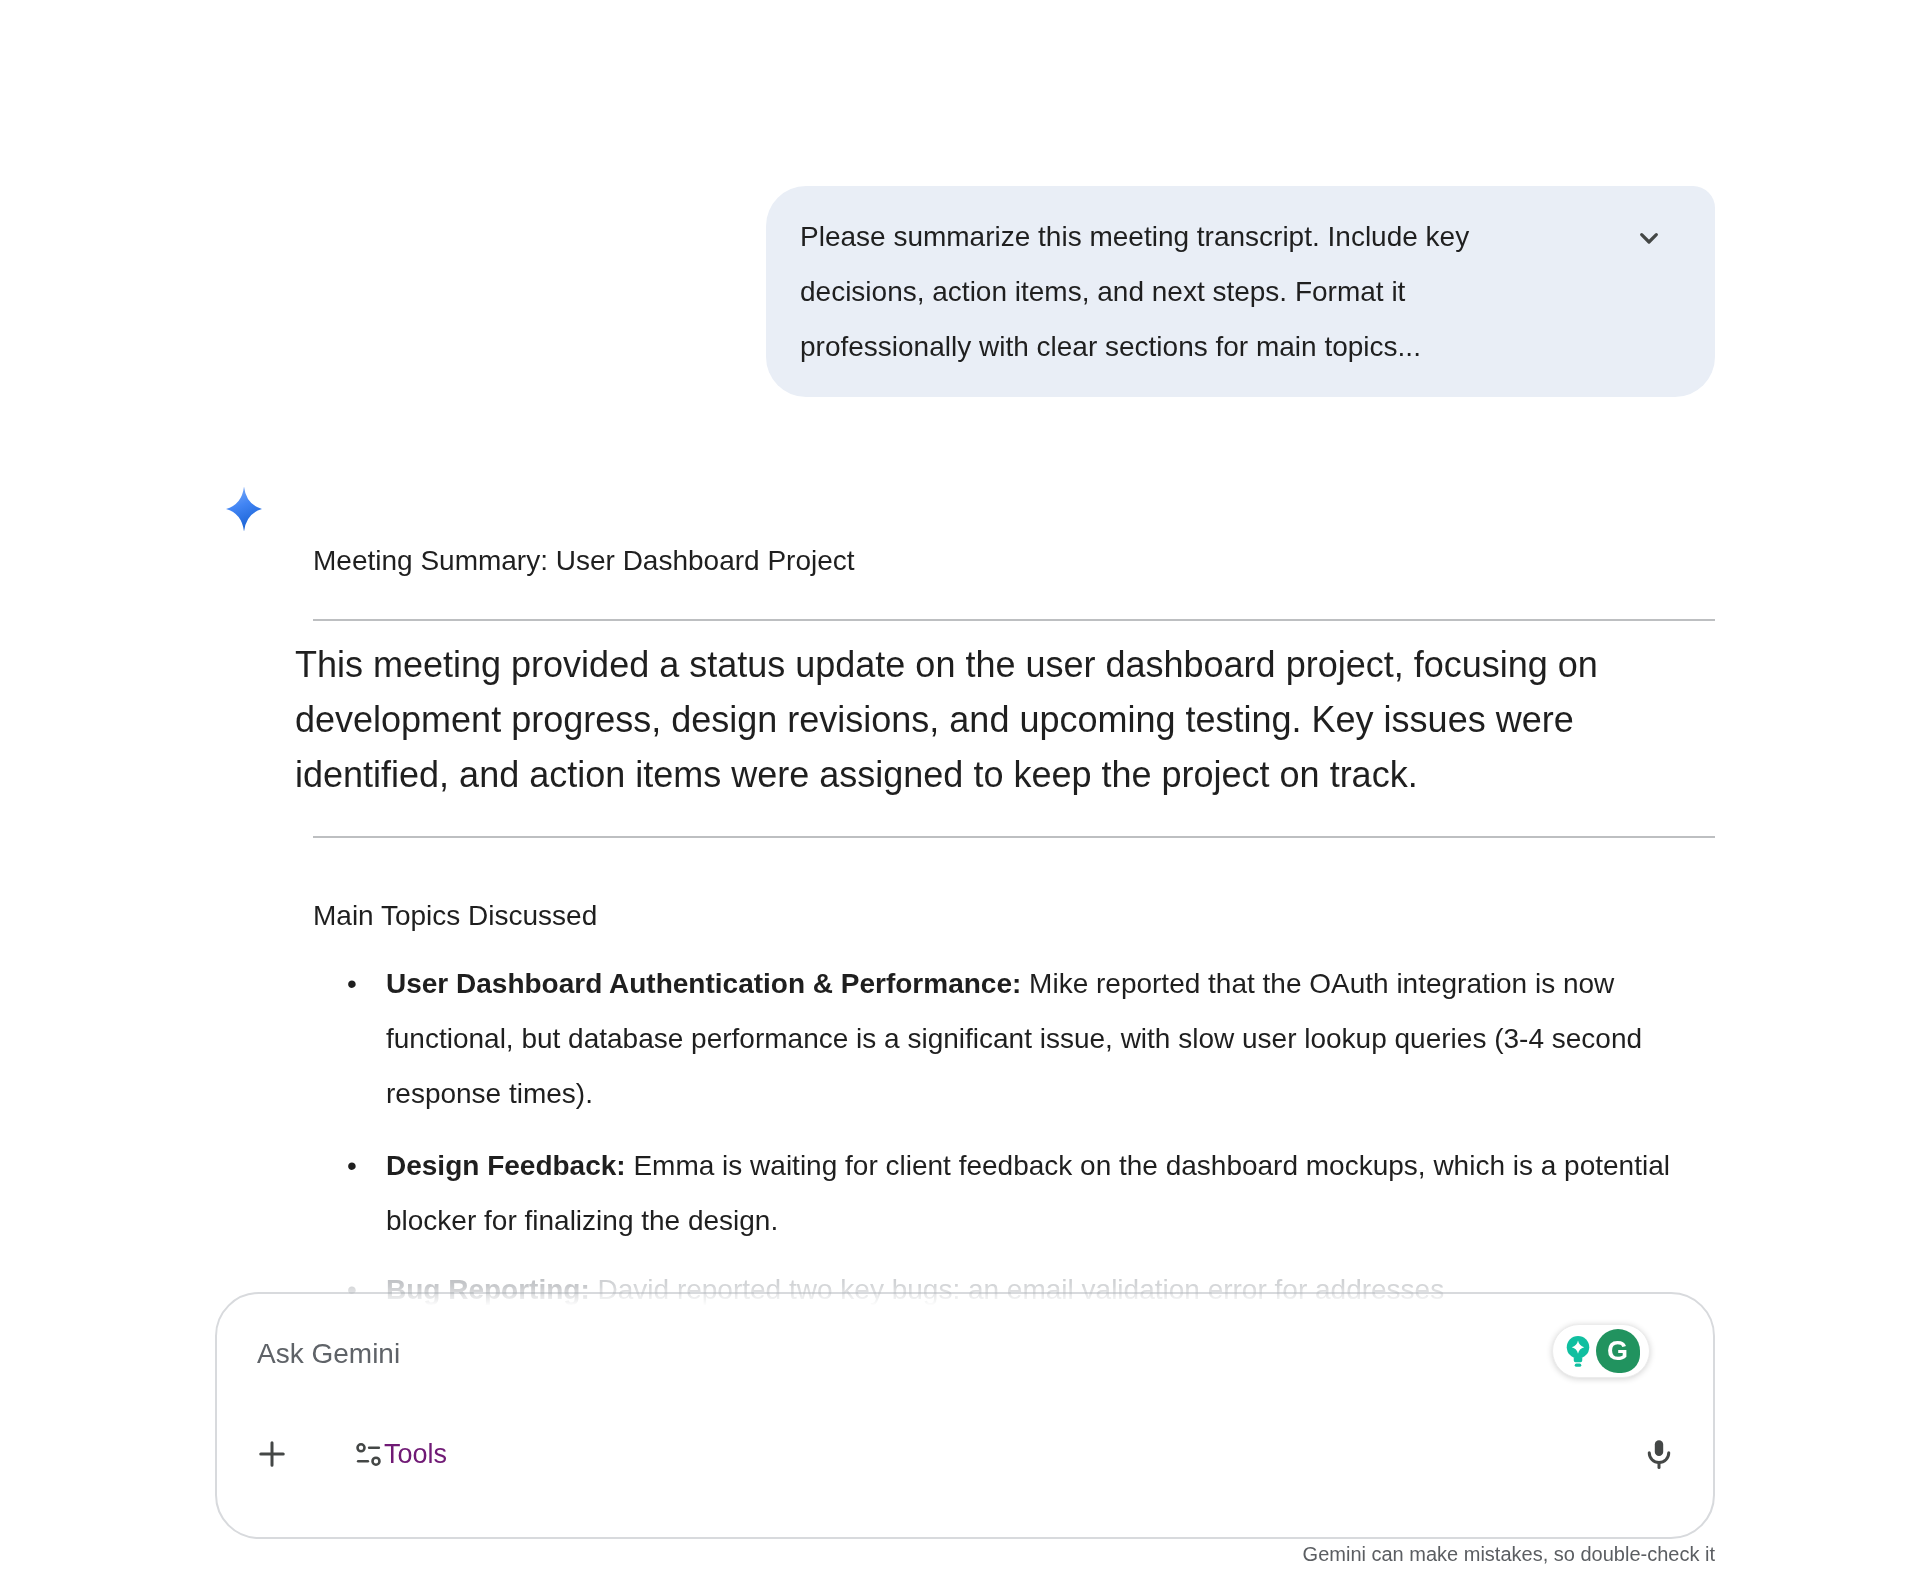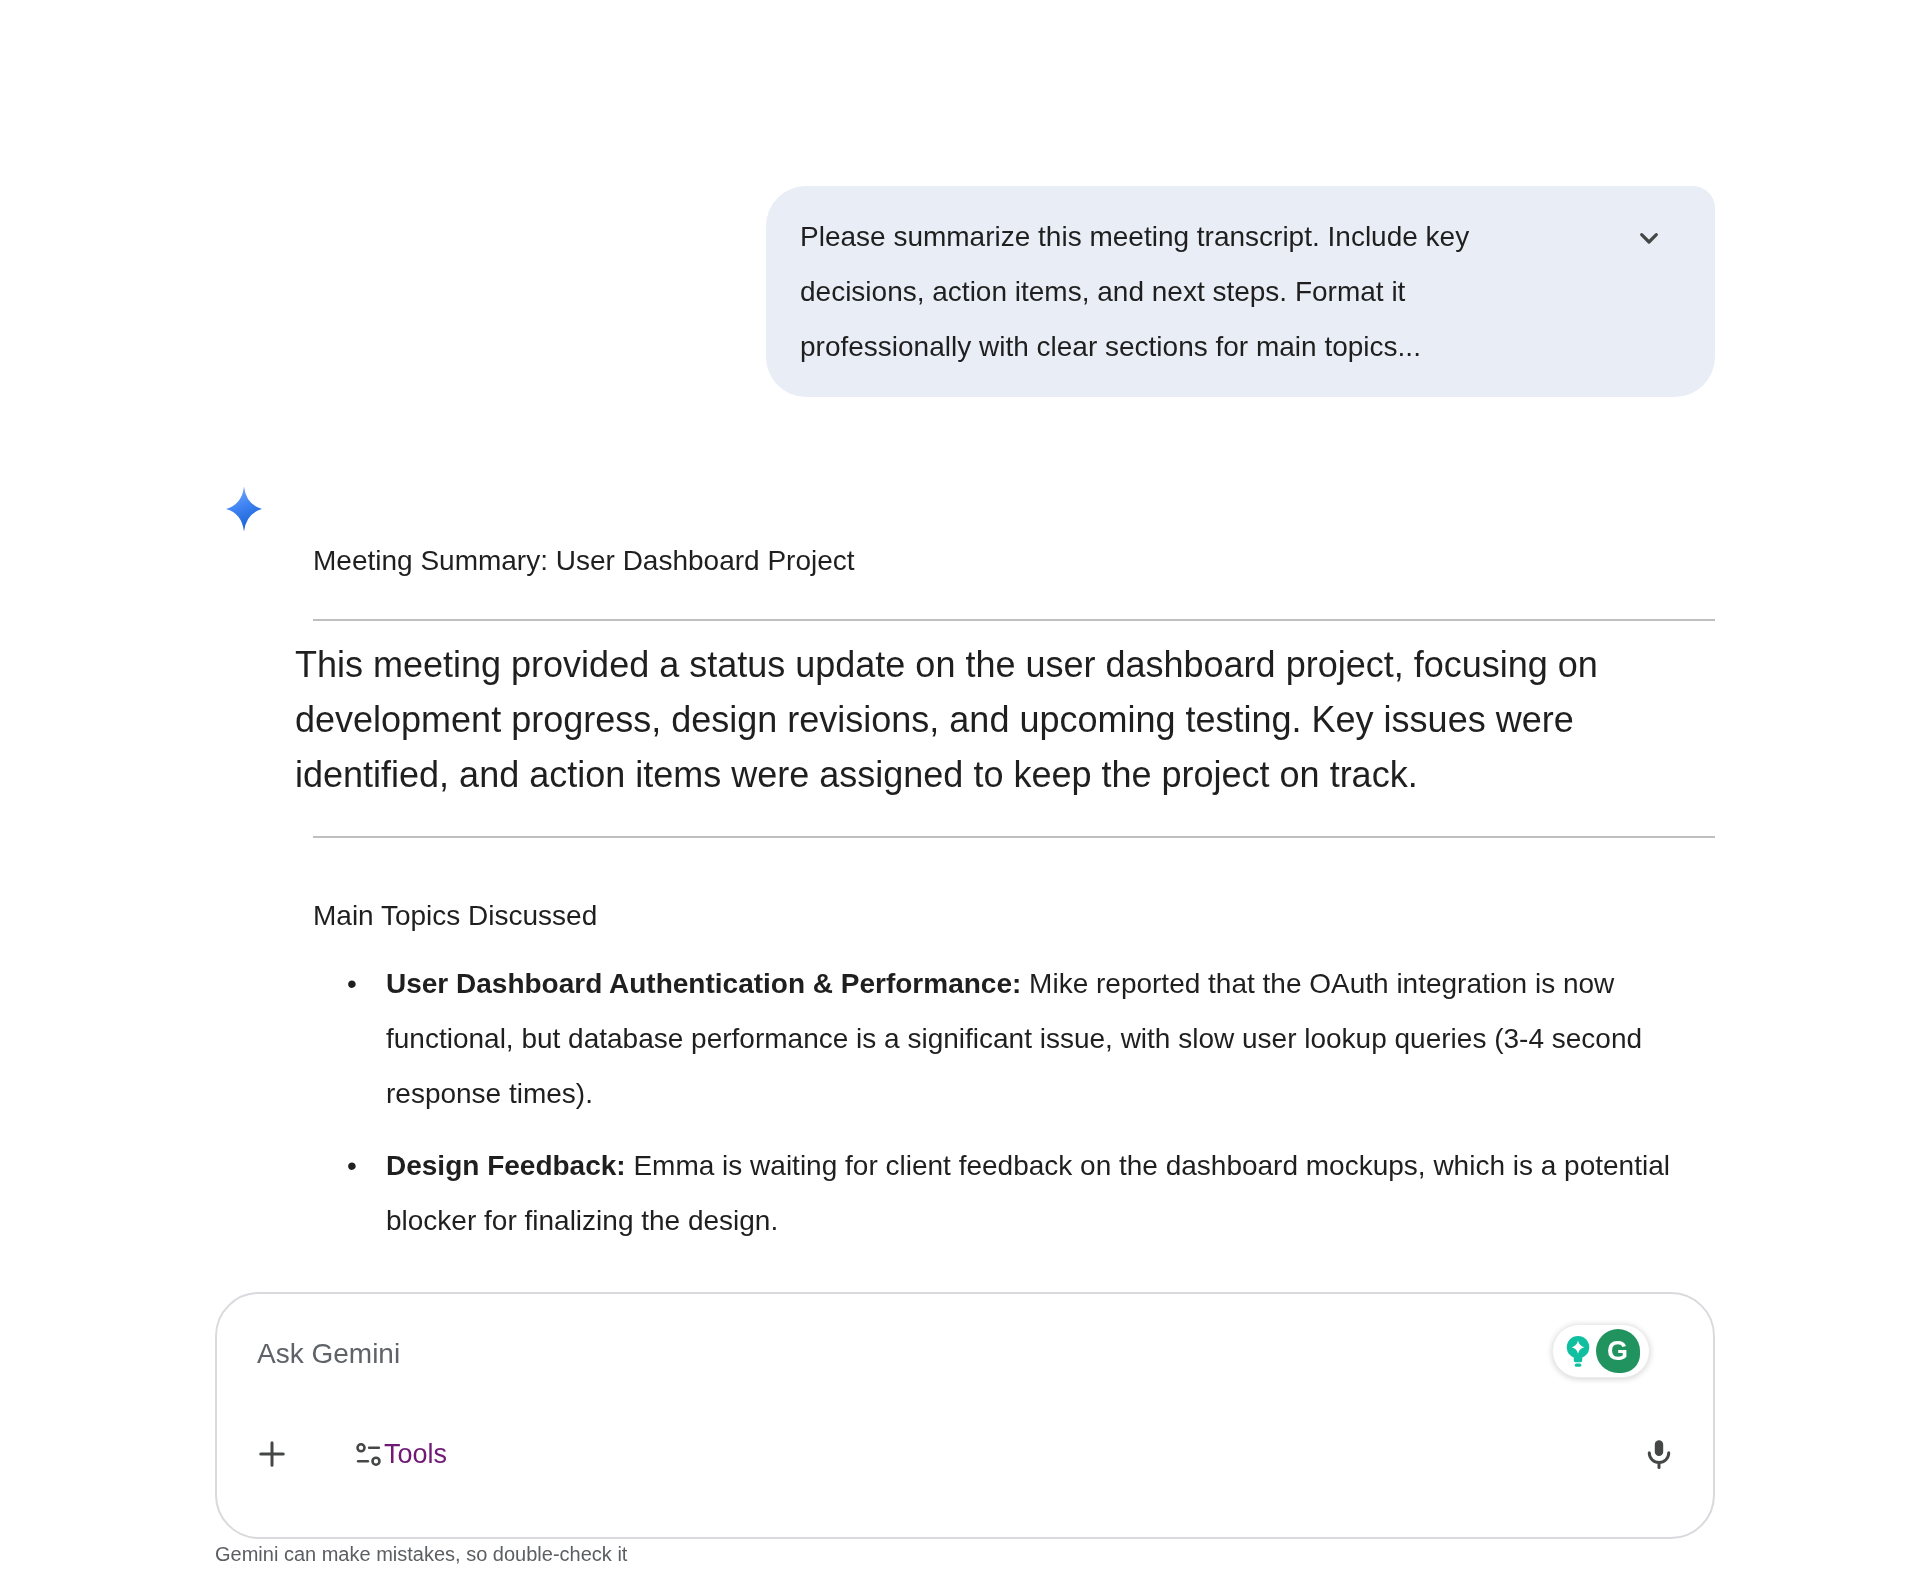--- a/index.html
+++ b/index.html
@@ -158,21 +158,21 @@
     padding: 0 10px;
     border: none; background: transparent;
     font-family: "Liberation Sans", "DejaVu Sans", sans-serif;
     font-size: 27px; color: #701a75;
     cursor: pointer;
   }
 
   .footer-note {
     position: absolute; left: 215px; top: 1543px;
     width: 1500px;
-    text-align: left;
+    text-align: right;
     font-size: 20px; color: #5b5e62;
   }
 </style>
 </head>
 <body>
 
 <div class="stage">
 
   <div class="user-bubble">
     <span>Please summarize this meeting transcript. Include key decisions, action items, and next steps. Format it professionally with clear sections for main topics...</span>
@@ -205,20 +205,25 @@
   <h3 class="resp-section-heading">Main Topics Discussed</h3>
 
   <div class="bullet bullet-1">
     <b>User Dashboard Authentication &amp; Performance:</b><span> Mike reported that the OAuth integration is now functional, but database performance is a significant issue, with slow user lookup queries (3-4 second response times).</span>
   </div>
 
   <div class="bullet bullet-2">
     <b>Design Feedback:</b><span> Emma is waiting for client feedback on the dashboard mockups, which is a potential blocker for finalizing the design.</span>
   </div>
 
+  <div class="cutoff-wrap">
+    <div class="cutoff-bullet">
+      <b>Bug Reporting:</b><span> David reported two key bugs: an email validation error for addresses</span>
+    </div>
+  </div>
 
   <div class="composer">
     <input class="composer-input" type="text" placeholder="Ask Gemini" style="">
 
     <div class="ext-pill">
       <span style="display:flex;">
         <svg viewBox="0 0 24 28" width="30" height="37" aria-hidden="true">
           <circle cx="12" cy="10.5" r="9" fill="#10bfa0"></circle>
           <path d="M8.6 18.5 h6.8 v2.6 a1.4 1.4 0 0 1 -1.4 1.4 h-4 a1.4 1.4 0 0 1 -1.4 -1.4 Z" fill="#10bfa0"></path>
           <rect x="9.4" y="23.6" width="5.2" height="2.6" rx="1.3" fill="#10bfa0"></rect>

